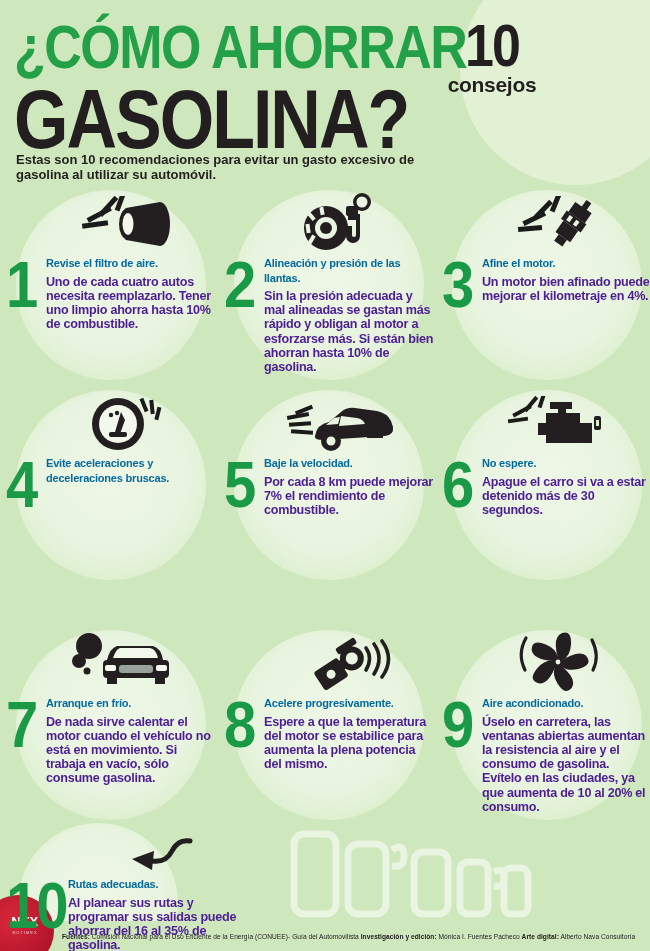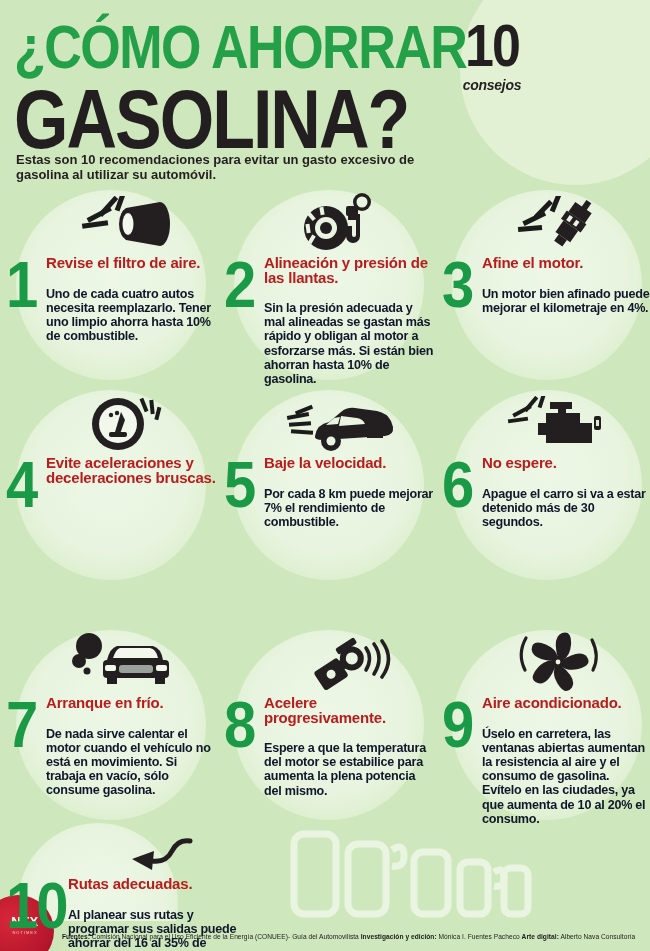--- a/index.html
+++ b/index.html
@@ -23,21 +23,21 @@
     font-size:52px; font-weight:bold; letter-spacing:-1.5px; line-height:52px;
     color:#23a048; white-space:nowrap; transform:scaleY(1.18); transform-origin:left top;
   }
   .title-line2 {
     font-size:70px; font-weight:bold; letter-spacing:-2px; line-height:66px;
     color:#231f20; white-space:nowrap; margin-top:12px;
     transform:scaleY(1.2); transform-origin:left top;
   }
   .consejos-box { position:absolute; right:10px; top:22px; width:120px; text-align:center; }
   .consejos-num { font-size:52px; font-weight:bold; color:#231f20; line-height:46px; letter-spacing:-2px; transform:scaleY(1.15); }
-  .consejos-label { font-size:14px; font-weight:bold; color:#231f20; line-height:24px; letter-spacing:-0.3px; margin-top:5px;font-style:italic;}
+  .consejos-label { font-size:21px; font-weight:bold; color:#231f20; line-height:24px; letter-spacing:-0.3px; margin-top:5px;}
   .subtitle {
     position:absolute; left:16px; top:152px; width:420px;
     font-size:13px; font-weight:bold; line-height:15px; color:#231f20;
   }
 
   
   .grid { position:absolute; left:0; top:190px; width:650px; }
   .row { position:relative; width:650px; }
   .tip {
     position:absolute; width:216px;
@@ -54,26 +54,26 @@
   .tip .icon svg { display:block; }
   .tip .body { position:relative; z-index:2; display:flex; padding-left:6px; margin-top:2px; }
   .tip .num {
     font-size:58px; font-weight:bold; color:#1a9a46; line-height:50px;
     letter-spacing:-2px; width:40px; flex:0 0 auto; text-align:left;
     transform:scaleY(1.12); transform-origin:left top; padding-top:2px;
   }
   .tip.wide-num .num { width:62px; }
   .tip .text { flex:1 1 auto; padding-top:2px; }
   .tip .head {
-    font-size:15px; font-weight:bold; line-height:14.5px; color:#b91c1c;
+    font-size:11px; font-weight:bold; line-height:14.5px; color:#0369a1;
     letter-spacing:-0.2px;
   }
   .tip .desc {
-    font-size:12.6px; font-weight:bold; line-height:14.2px; color:#0f172a;
-    letter-spacing:-0.25px; margin-top:16px;
+    font-size:12.6px; font-weight:bold; line-height:14.2px; color:#4c1d95;
+    letter-spacing:-0.25px; margin-top:4px;
   }
 
   
   .logo-area { position:absolute; left:288px; top:828px; width:250px; height:90px; }
   .pump-bg { position:absolute; left:0; top:0; }
   .logo-text { position:absolute; left:8px; top:22px; width:250px; }
   .logo-main {
     font-family:"Liberation Serif", serif; font-size:30px; font-weight:bold;
     color:#1b1b1b; letter-spacing:-0.5px; line-height:30px; white-space:nowrap;
   }

